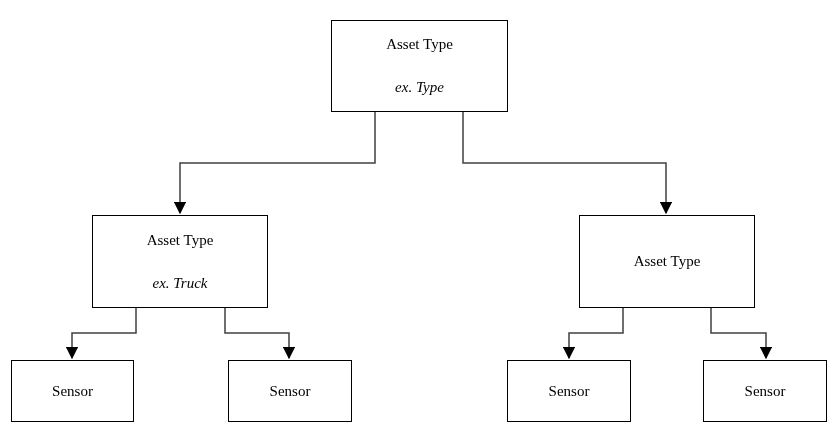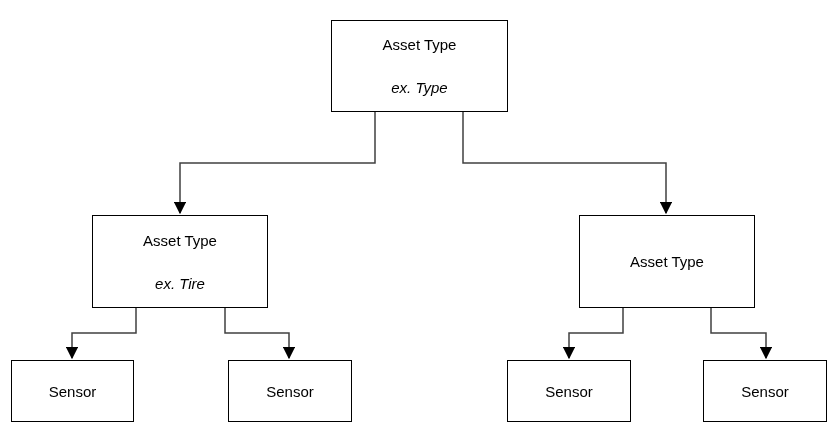--- a/index.html
+++ b/index.html
@@ -5,21 +5,21 @@
   html, body {
     margin: 0;
     padding: 0;
     background: #ffffff;
   }
   .canvas {
     position: relative;
     width: 838px;
     height: 438px;
     background: #ffffff;
-    font-family: Liberation Sans, sans-serif;
+    font-family: Liberation Serif, serif;
     color: #000000;
     overflow: hidden;
   }
   .edges-layer {
     position: absolute;
     left: 0;
     top: 0;
     width: 838px;
     height: 438px;
     pointer-events: none;
@@ -73,21 +73,21 @@
     </g>
   </svg>
 
   <div class="node two-line node-root">
     <span>Asset Type</span>
     <span class="example">ex. Type</span>
   </div>
 
   <div class="node two-line node-child-left">
     <span>Asset Type</span>
-    <span class="example">ex. Tire</span>
+    <span class="example">ex. Truck</span>
   </div>
 
   <div class="node node-child-right">
     <span>Asset Type</span>
   </div>
 
   <div class="node node-sensor-1">
     <span>Sensor</span>
   </div>
 

